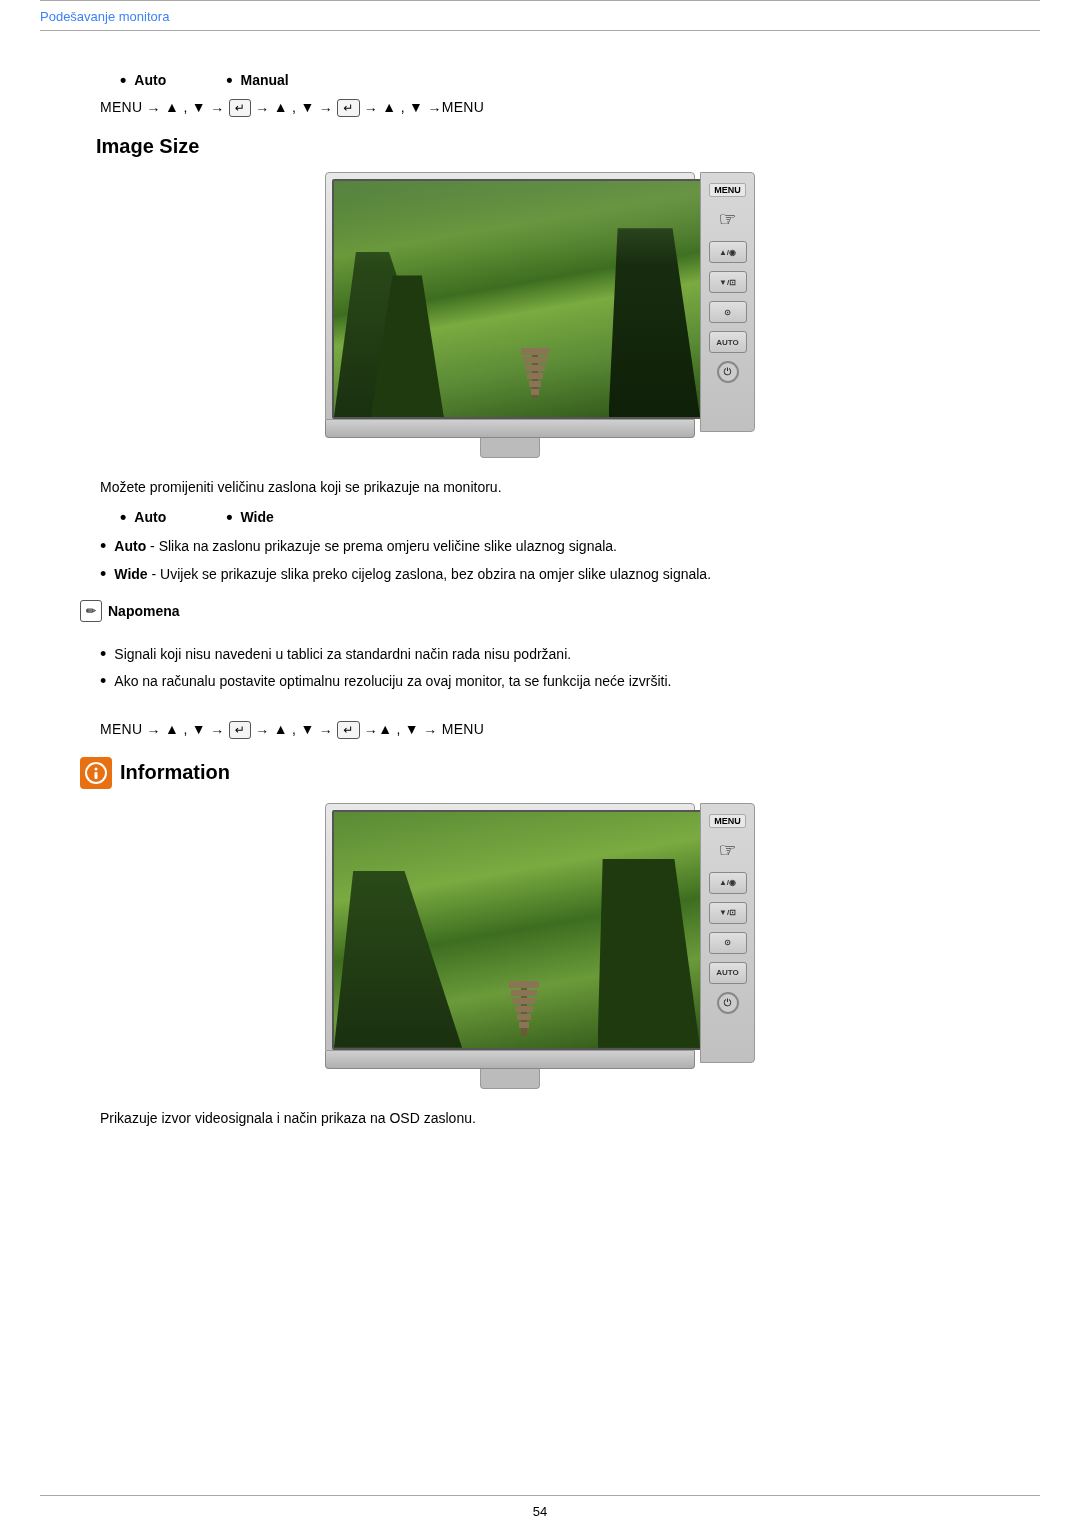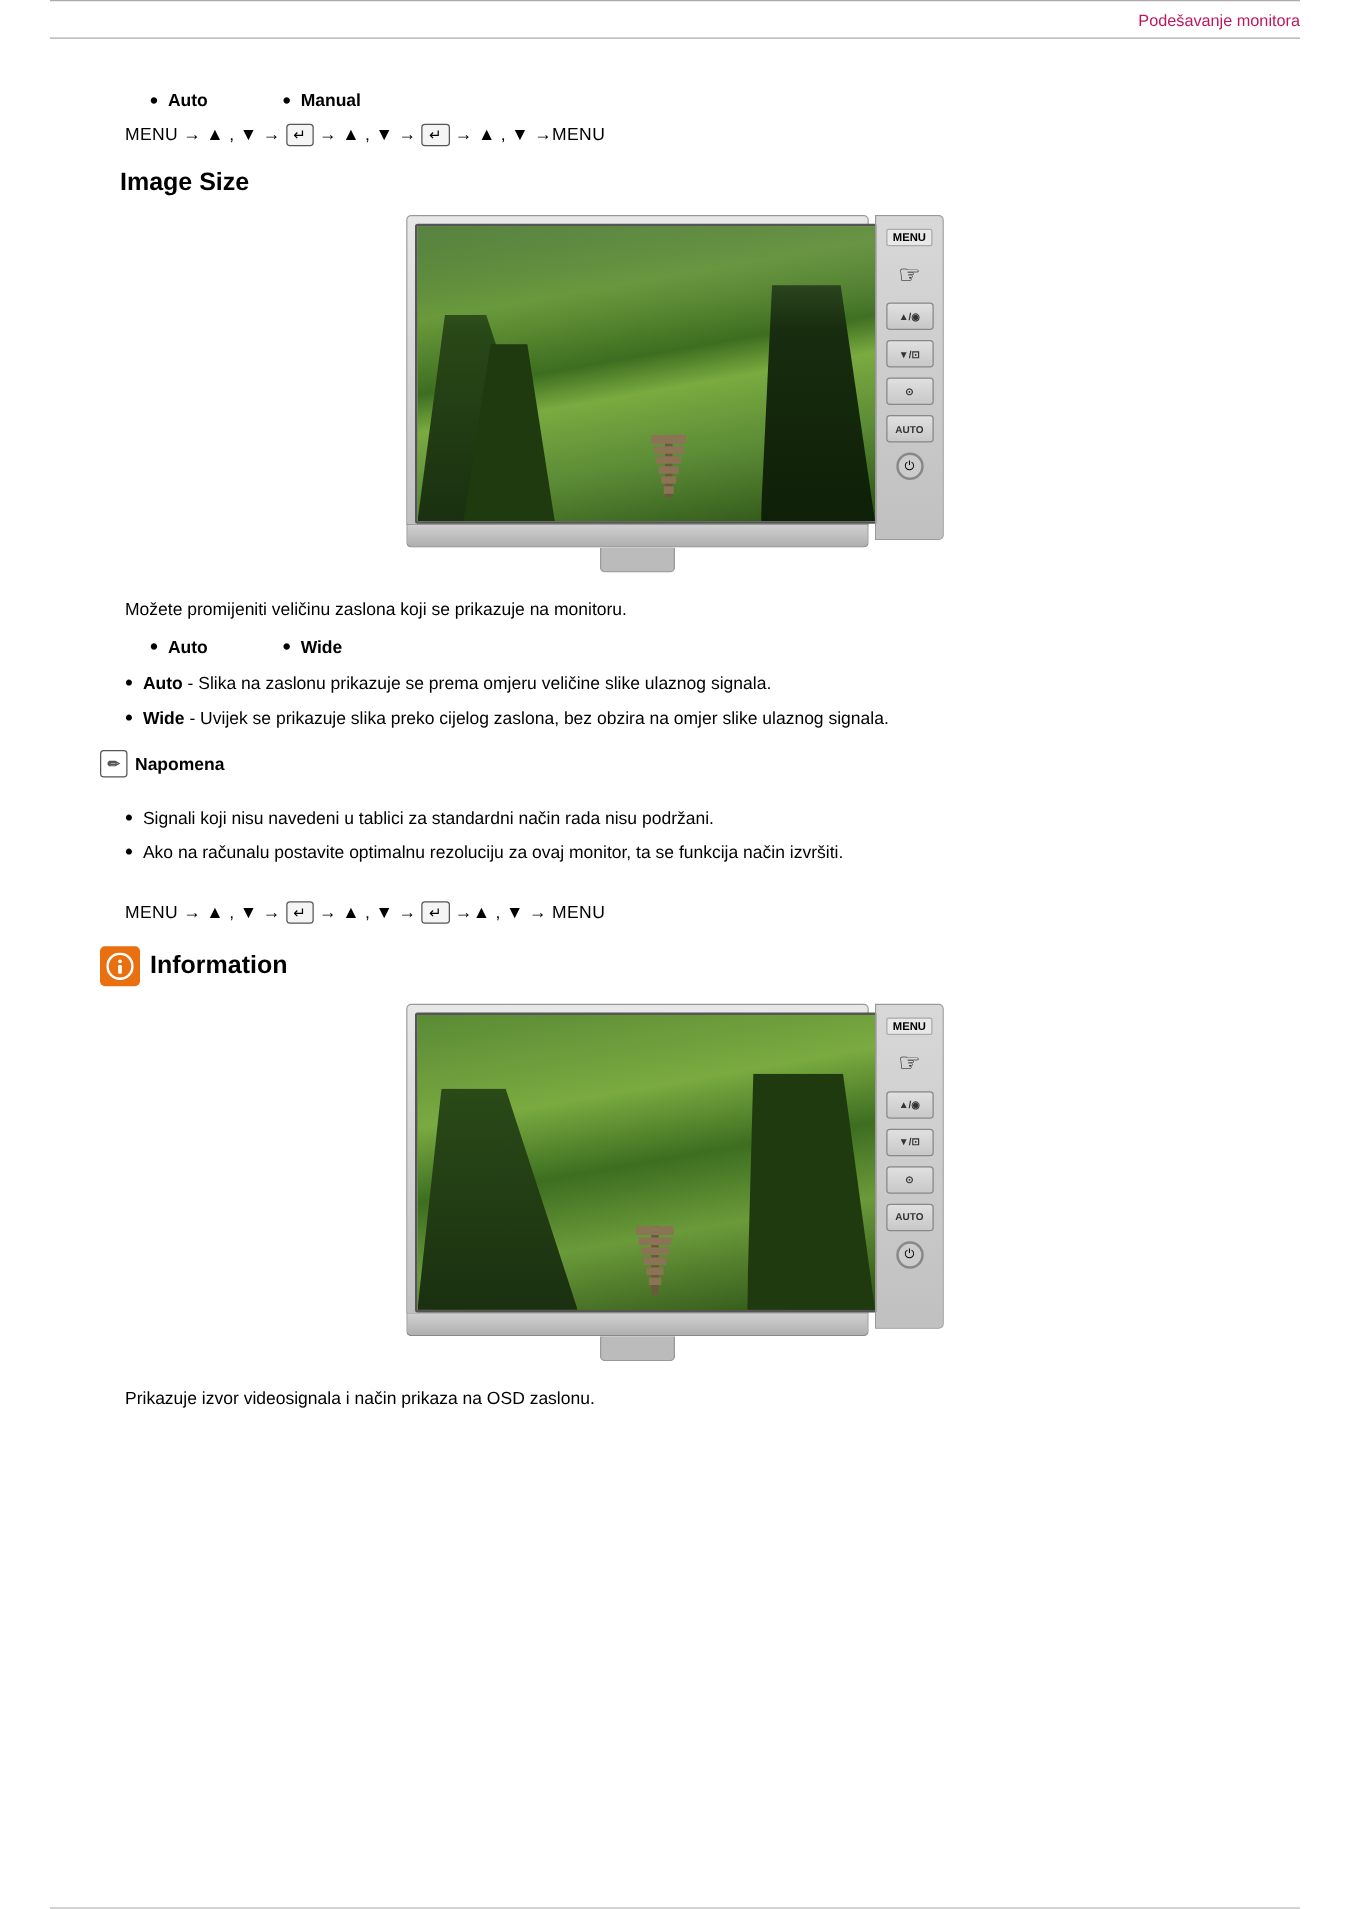--- a/index.html
+++ b/index.html
@@ -17,23 +17,23 @@
       min-height: 1527px;
       padding: 0;
       display: flex;
       flex-direction: column;
     }
     .top-rule {
       border-top: 1px solid #aaa;
       margin: 0 40px;
     }
     .header-bar {
-      text-align: right;
+      text-align: left;
       font-size: 13px;
-      color: #be185d;
+      color: #3b82f6;
       padding: 8px 0 6px 0;
       border-bottom: 1px solid #aaa;
       margin: 0 40px;
     }
     .content {
       padding: 30px 80px 30px 80px;
       flex: 1;
     }
     .bullet-row {
       display: flex;
@@ -347,21 +347,21 @@
         <div class="note-icon">✏</div>
         <span>Napomena</span>
       </div>
       <ul class="bullet-list">
         <li>
           <span class="bdot">•</span>
           <span>Signali koji nisu navedeni u tablici za standardni način rada nisu podržani.</span>
         </li>
         <li>
           <span class="bdot">•</span>
-          <span>Ako na računalu postavite optimalnu rezoluciju za ovaj monitor, ta se funkcija način izvršiti.</span>
+          <span>Ako na računalu postavite optimalnu rezoluciju za ovaj monitor, ta se funkcija neće izvršiti.</span>
         </li>
       </ul>
     </div>
 
     <div class="menu-nav">
       MENU → ▲ , ▼ → <kbd>↵</kbd> → ▲ , ▼ → <kbd>↵</kbd> →▲ , ▼ → MENU
     </div>
 
     <div class="info-section-header">
       <div class="info-icon-box">
@@ -413,13 +413,16 @@
       </div>
     </div>
 
     <div class="desc-text">Prikazuje izvor videosignala i način prikaza na OSD zaslonu.</div>
 
 
   </div>
 
   <div style="flex:1;"></div>
   <div class="footer-rule"></div>
+  <div class="footer-bar">
+    <span>54</span>
+  </div>
 </div>
 
 </body></html>

